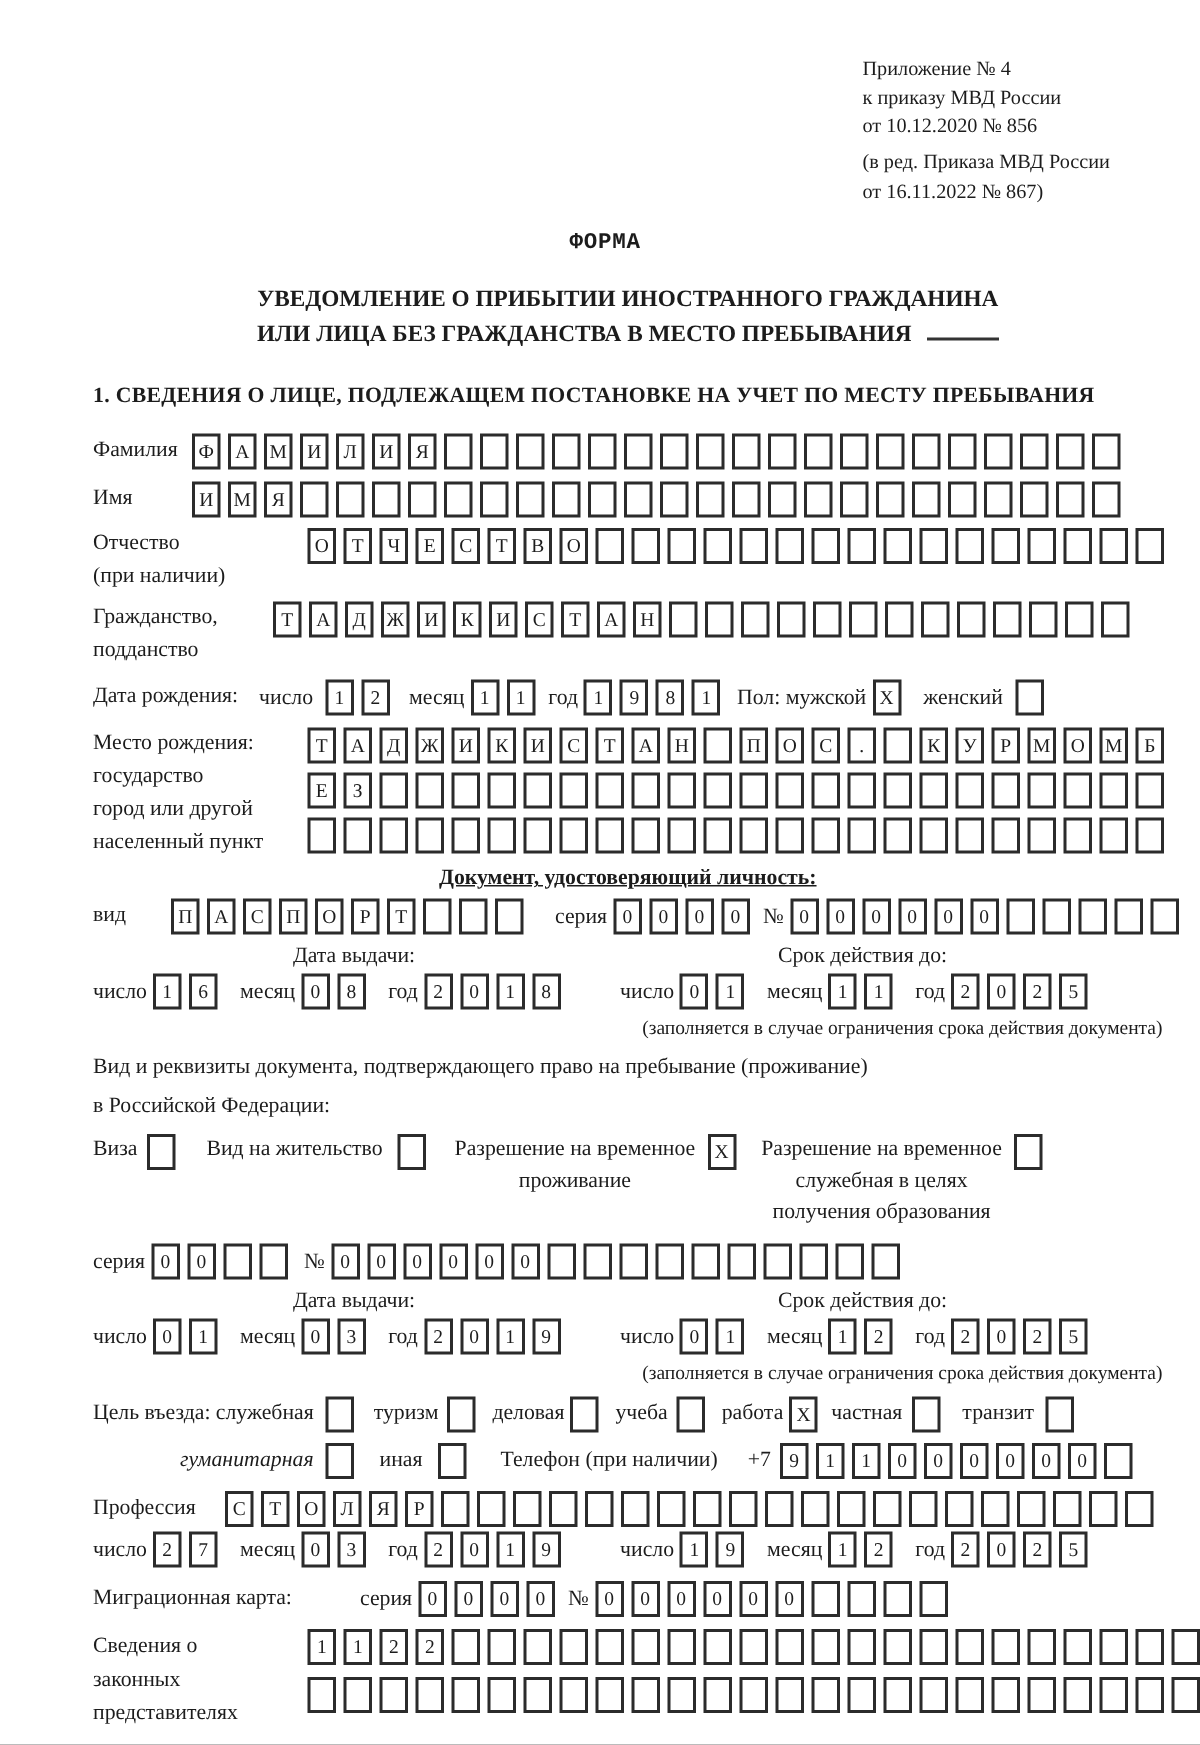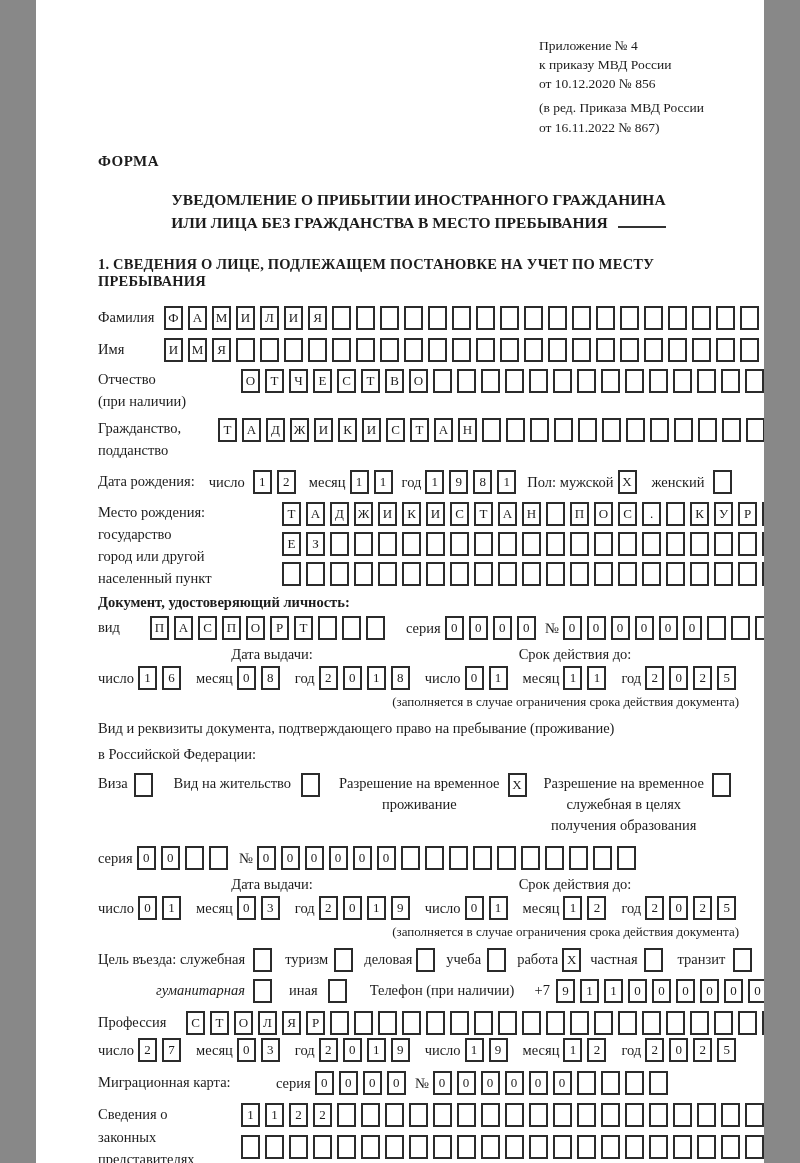--- a/index.html
+++ b/index.html
@@ -1,45 +1,45 @@
 <!DOCTYPE html>
 <html><head>
 <meta charset="utf-8">
 <style>
   * { margin:0; padding:0; box-sizing:border-box; }
   html,body { background:#888; }
   .page {
-    width:728px; height:1163px; margin:0 auto; background:#ffffff;
+    width:800px; height:1163px; margin:0 auto; background:#ffffff;
     font-family:"Liberation Serif","DejaVu Serif",serif; color:#1c1c1c;
     padding:36px 25px 0 62px; overflow:hidden; position:relative;
   }
   .hdr { margin-left:auto; width:200px; font-size:13.5px; line-height:1.42; }
   .hdr .gap { height:5px; }
-  .forma { text-align:left; padding-right:30px; font-weight:bold; font-size:15px; letter-spacing:.5px; margin-top:16px; }
+  .forma { text-align:center; padding-right:30px; font-weight:bold; font-size:15px; letter-spacing:.5px; margin-top:16px;font-family:Liberation Mono, monospace; }
   .title { text-align:center; font-weight:bold; font-size:15.5px; line-height:1.5; margin-top:18px; }
   .blank { display:inline-block; width:48px; border-bottom:2px solid #333; height:14px; margin-left:10px; }
   .sect { font-weight:bold; font-size:14.5px; margin-top:22px; letter-spacing:.2px; }
   .frow { display:flex; align-items:center; margin-top:8px; }
   .frow.top { align-items:flex-start; }
   .lbl { font-size:14.5px; line-height:1.5; flex:0 0 auto; }
   .w66 { width:66px; } .w143 { width:143px; } .w120 { width:120px; }
   .cells { display:flex; flex:0 0 auto; }
   .cell {
     width:19px; height:24px; border:2px solid #2b2b2b; margin-right:5px;
     display:flex; align-items:center; justify-content:center;
     font-size:13px; background:#fff; flex:0 0 auto;
   }
   .cellrows .cells { margin-bottom:6px; }
   .mini { font-size:14.5px; margin-right:4px; }
   .grp { display:flex; align-items:center; }
   .grp .cells { margin-right:10px; }
   .twocol { display:flex; justify-content:space-between; padding-right:35px; }
   .colc { text-align:center; font-size:14.5px; }
   .note { text-align:right; font-size:13px; margin-top:4px; }
-  .center-b { text-align:left; font-weight:bold; font-size:14.5px; margin-top:8px; }
+  .center-b { text-align:center; font-weight:bold; font-size:14.5px; margin-top:8px;text-decoration:underline; }
   .para { font-size:14.5px; line-height:1.75; margin-top:6px; }
   .chkline { display:flex; align-items:flex-start; margin-top:6px; }
   .chkline .lbl { margin-right:6px; }
   .ctr { text-align:center; font-size:14.5px; line-height:1.45; }
 </style>
 </head>
 <body>
 
 <div class="page">
 
@@ -212,21 +212,21 @@
     <span class="mini">Пол: мужской</span>
     <div class="cells" style="margin-right:10px;">
         <span class="cell">X</span>
       </div>
     <span class="mini" style="margin-right:8px;">женский</span>
     <div class="cells">
         <span class="cell">&nbsp;</span>
       </div>
   </div>
 
-  <div class="frow top" style="margin-top:8px;gap:41px;">
+  <div class="frow top" style="margin-top:8px;">
     <div class="lbl w143">
       <div>Место рождения:</div>
       <div>государство</div>
       <div>город или другой</div>
       <div>населенный пункт</div>
     </div>
     <div class="cellrows">
       <div class="cells">
           <span class="cell">Т</span>
           <span class="cell">А</span>

